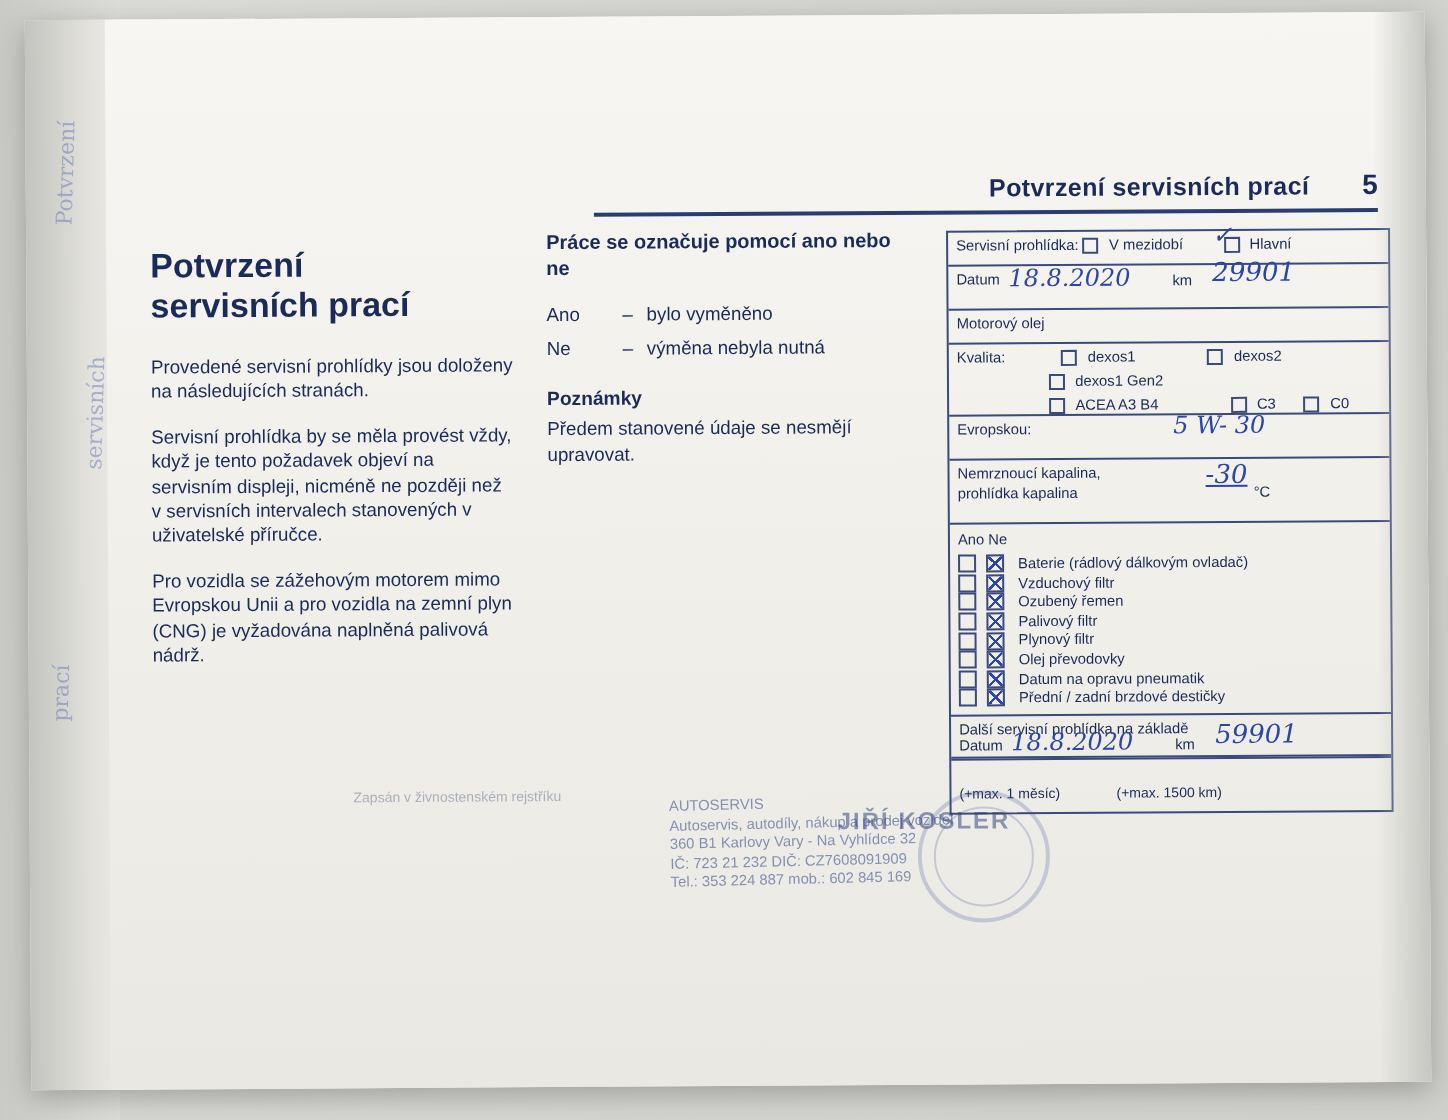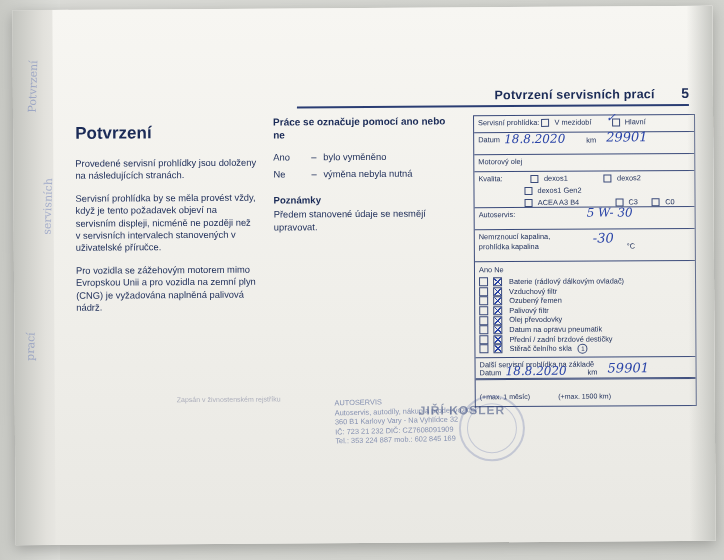--- a/index.html
+++ b/index.html
@@ -102,20 +102,21 @@
 
     <div class="hdr">
       <span class="t">Potvrzení servisních prací</span>
       <span class="pg">5</span>
     </div>
     <div class="hdrline"></div>
 
     <div class="col colA">
       <h1 class="title">
         <span>Potvrzení</span><br>
+        <span>servisních prací</span>
       </h1>
       <p>Provedené servisní prohlídky jsou doloženy na následujících stranách.</p>
       <p>Servisní prohlídka by se měla provést vždy, když je tento požadavek objeví na servisním displeji, nicméně ne později než v servisních intervalech stanovených v uživatelské příručce.</p>
       <p>Pro vozidla se zážehovým motorem mimo Evropskou Unii a pro vozidla na zemní plyn (CNG) je vyžadována naplněná palivová nádrž.</p>
     </div>
 
     <div class="col colB">
       <h2>Práce se označuje pomocí ano nebo ne</h2>
 
       <div class="defrow">
@@ -170,28 +171,28 @@
             <span class="ck"></span>
             <span class="lbl">ACEA A3 B4</span>
             <span class="ck" style="margin-left:34px"></span>
             <span class="lbl">C3</span>
             <span class="ck" style="margin-left:12px"></span>
             <span class="lbl">C0</span>
           </div>
         </div>
 
         <div class="frow" style="height:16px">
-          <span class="lbl">Autoservis:</span>
+          <span class="lbl">Evropskou:</span>
           <span class="hw" style="left:112px;top:0px;font-size:12px;">5 W- 30</span>
         </div>
 
         <div class="frow" style="height:26px">
           <span class="lbl">Nemrznoucí kapalina,</span><br>
           <span class="lbl">prohlídka kapalina</span>
-          <span class="hw" style="left:118px;top:4px;font-size:13px;">-30</span>
+          <span class="hw" style="left:128px;top:4px;font-size:13px;text-decoration:underline;">-30</span>
           <span class="lbl" style="position:absolute;left:152px;top:12px;">°C</span>
         </div>
 
         <div class="cl">
           <div class="clhead">Ano  Ne</div>
 
           <div class="clrow">
             <span class="b1"></span>
               <span class="b2 x"></span>
             <span>Baterie (rádlový dálkovým ovladač)</span>
@@ -207,37 +208,36 @@
             <span>Ozubený řemen</span>
           </div>
           <div class="clrow">
             <span class="b1"></span>
               <span class="b2 x"></span>
             <span>Palivový filtr</span>
           </div>
           <div class="clrow">
             <span class="b1"></span>
               <span class="b2 x"></span>
+            <span>Plynový filtr</span>
+          </div>
+          <div class="clrow">
+            <span class="b1"></span>
+              <span class="b2 x"></span>
             <span>Olej převodovky</span>
           </div>
           <div class="clrow">
             <span class="b1"></span>
               <span class="b2 x"></span>
             <span>Datum na opravu pneumatik</span>
           </div>
           <div class="clrow">
             <span class="b1"></span>
               <span class="b2 x"></span>
             <span>Přední / zadní brzdové destičky</span>
-          </div>
-          <div class="clrow">
-            <span class="b1"></span>
-              <span class="b2 x"></span>
-            <span>Stěrač čelního skla</span>
-            <span class="circ" style="margin-left:6px">1</span>
           </div>
         </div>
 
         <div class="frow" style="border-top:1px solid #3a4a7a;height:15px">
           <span class="lbl">Další servisní prohlídka na základě</span>
           <span class="lbl" style="position:absolute;left:4px;top:10px;">Datum</span>
           <span class="hw" style="left:30px;top:8px;font-size:12px;">18.8.2020</span>
           <span class="lbl" style="position:absolute;left:112px;top:10px;">km</span>
           <span class="hw" style="left:132px;top:6px;font-size:13px;">59901</span>
         </div>

